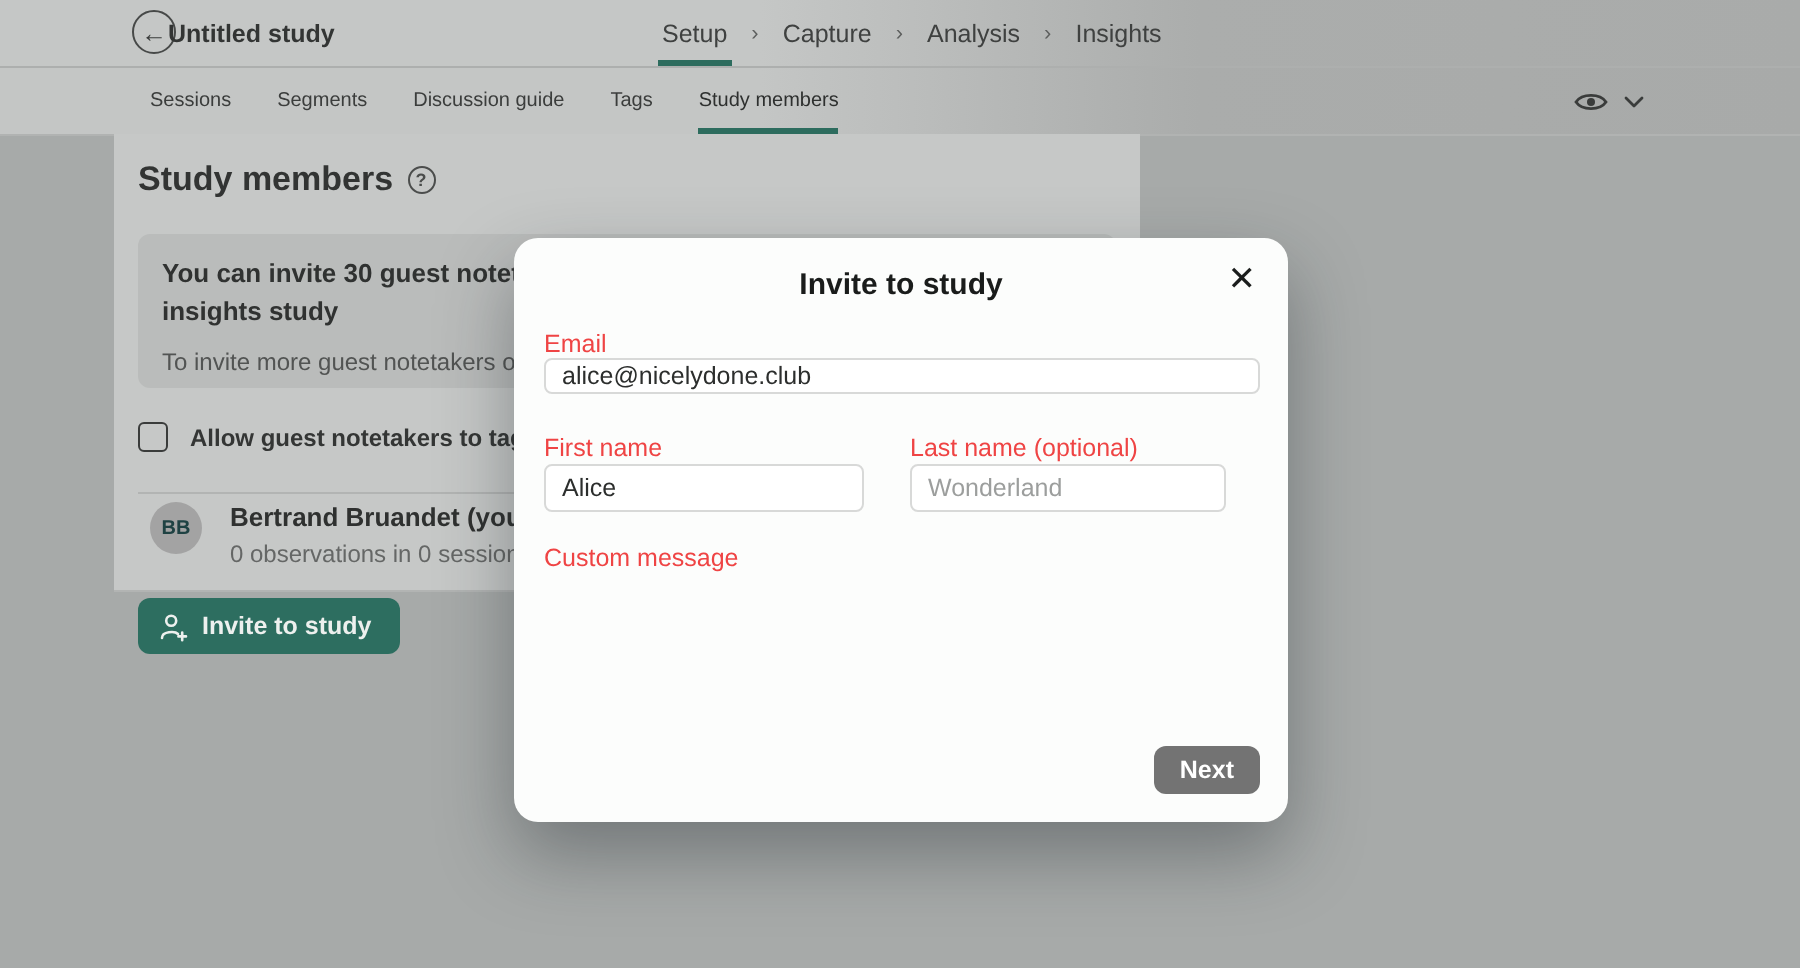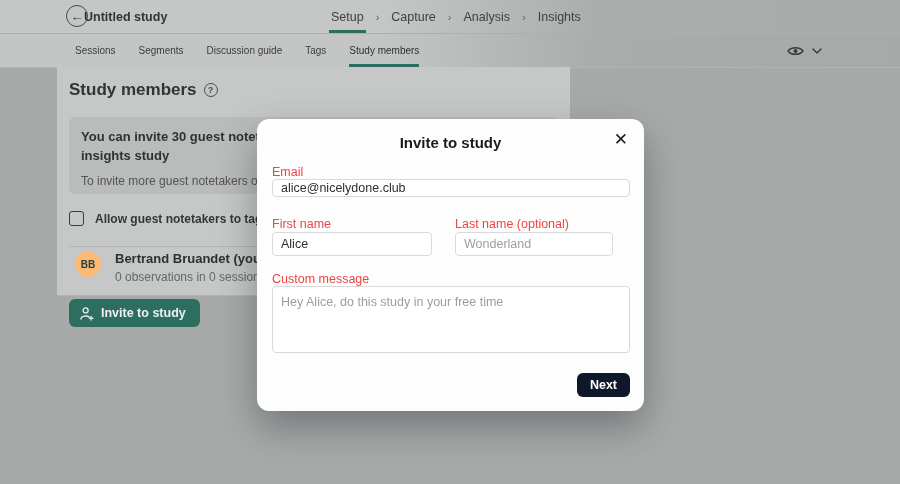--- a/index.html
+++ b/index.html
@@ -98,21 +98,21 @@
   .checkbox {
     width: 15px; height: 15px; border: 1.7px solid #3a3c3b; border-radius: 3px;
     box-sizing: border-box; cursor: pointer; flex: none;
   }
   .checkbox-label { font-size: 12px; font-weight: 600; color: #343635; }
   .row-divider {
     position: absolute; left: 12px; right: 12px; top: 179px; height: 1px; background: #b2b4b3;
   }
   .member-row { position: absolute; left: 18px; top: 184px; display: flex; gap: 14px; }
   .avatar {
-    width: 26px; height: 26px; border-radius: 50%; background: #fdba74;
+    width: 26px; height: 26px; border-radius: 50%; background: #a3a3a3;
     display: flex; align-items: center; justify-content: center;
     font-size: 10px; font-weight: 700; color: #1f4243; flex: none;
   }
   .member-name { font-size: 13px; font-weight: 700; color: #2f3130; line-height: 1.2; }
   .member-meta { font-size: 12px; color: #656766; margin-top: 3px; }
   .invite-btn {
     position: absolute; left: 69px; top: 299px; height: 28px;
     background: #2d6e60; border-radius: 6px; border: none;
     display: flex; align-items: center; gap: 7px; padding: 0 14px 0 10px;
     font-family: inherit; font-size: 12.5px; font-weight: 600; color: #edf0ee;
@@ -150,21 +150,21 @@
   .in-first { left: 15px; top: 113px; width: 160px; height: 24px; }
   .in-last  { left: 198px; top: 113px; width: 158px; height: 24px; }
   .msg-area {
     position: absolute; left: 15px; top: 167px; width: 358px; height: 67px;
     box-sizing: border-box; border: 1px solid #d8d9d8; border-radius: 4px;
     background: #ffffff; font-family: inherit; font-size: 12.5px; color: #2c2e2d;
     padding: 7px 8px; resize: none; outline: none; line-height: 1.4;
   }
   .next-btn {
     position: absolute; right: 14px; bottom: 14px; height: 24px;
-    background: #0f172a; border: none; border-radius: 6px;
+    background: #737373; border: none; border-radius: 6px;
     font-family: inherit; font-size: 12.5px; font-weight: 600; color: #ffffff;
     padding: 0 13px; cursor: pointer;
   }
 </style>
 </head>
 <body>
 
 <div class="topbar">
   <div class="back-btn">
     <span>←</span>
@@ -245,18 +245,17 @@
   <label class="field-label lbl-email">Email</label>
   <input class="txt-input in-email" type="text" value="alice@nicelydone.club" style="">
 
   <label class="field-label lbl-first">First name</label>
   <input class="txt-input in-first" type="text" value="Alice" style="">
 
   <label class="field-label lbl-last">Last name (optional)</label>
   <input class="txt-input in-last" type="text" placeholder="Wonderland" style="">
 
   <label class="field-label lbl-msg">Custom message</label>
-  <textarea class="msg-area" placeholder="Hey Alice, do this study in your free time" style=""></textarea>
 
   <button class="next-btn">
     <span>Next</span>
   </button>
 </div>
 
 </body></html>

